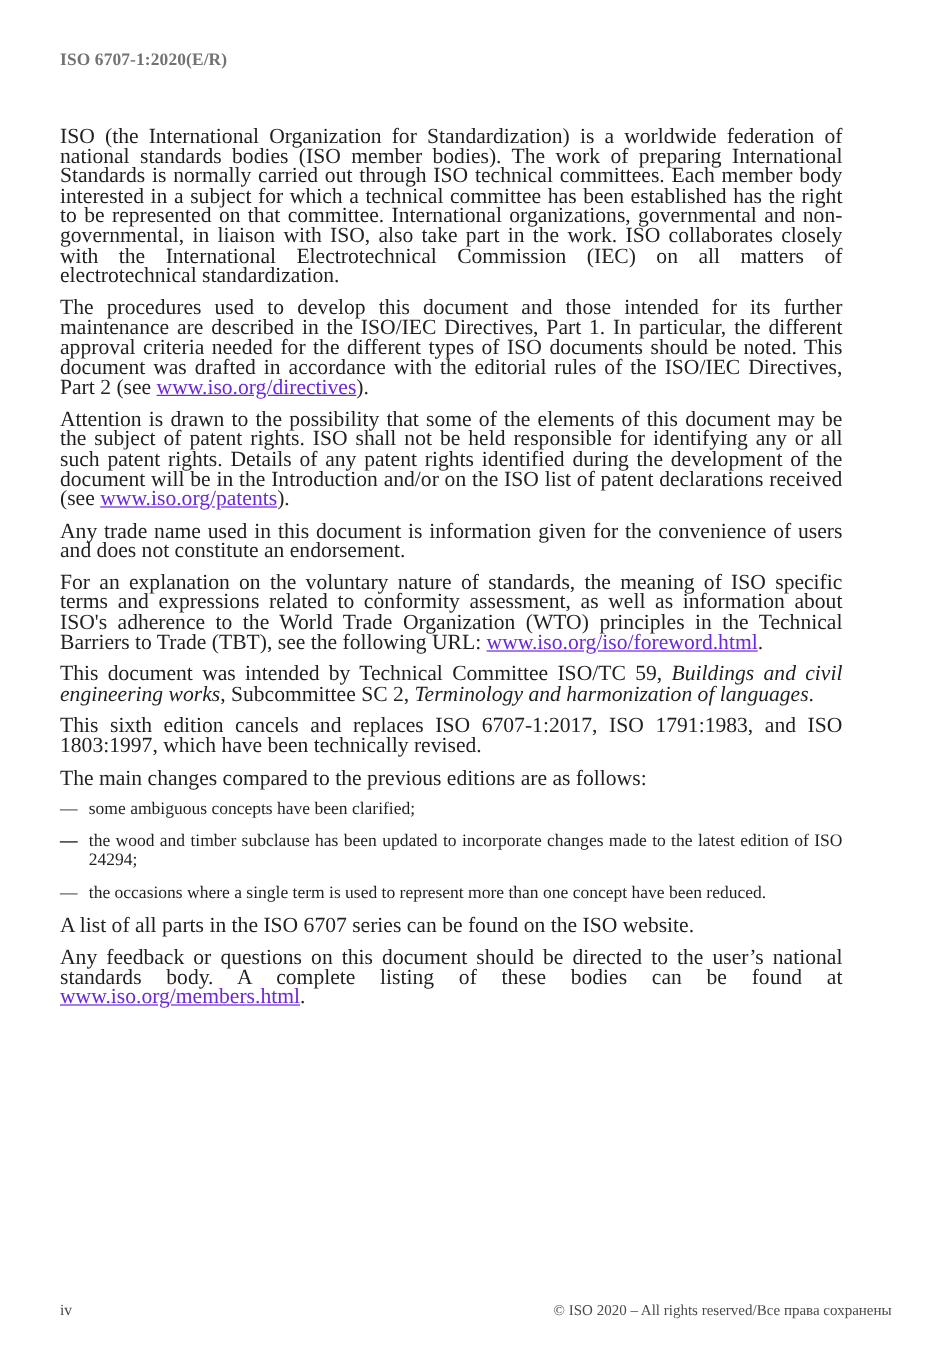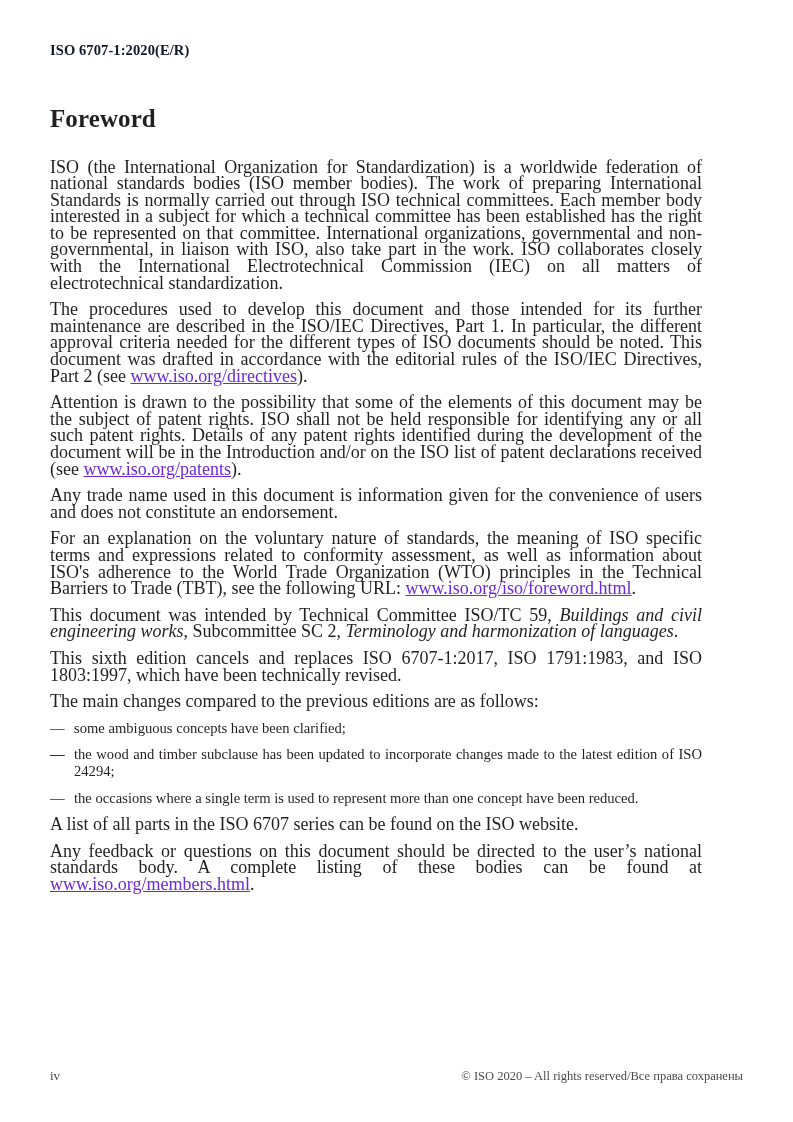--- a/index.html
+++ b/index.html
@@ -21,21 +21,21 @@
     overflow: hidden;
     box-sizing: border-box;
   }
   .doc-header {
     position: absolute;
     left: 50px;
     top: 42px;
     font-size: 14.5px;
     font-weight: bold;
     letter-spacing: 0.1px;
-    color: #0f172a;
+    color: #737373;
   }
   .content {
     position: absolute;
     left: 50px;
     top: 105px;
     width: 652px;
   }
   h1.foreword-title {
     margin: 0 0 26px 0;
     padding: 0;
@@ -87,36 +87,36 @@
     right: 50px;
     top: 1068px;
     display: flex;
     justify-content: space-between;
     align-items: baseline;
     font-size: 12.5px;
     color: #4a4a4a;
   }
   .footer .page-number {
     font-size: 13px;
+    margin-top: 16px;
   }
   .footer .copyright {
     font-size: 12.5px;
     white-space: nowrap;
   }
 </style>
 </head>
 <body>
 
 <div class="page">
 
   <div class="doc-header">ISO 6707-1:2020(E/R)</div>
 
   <div class="content">
 
-    <h1 class="foreword-title">Foreword</h1>
 
     <p class="body-text">ISO (the International Organization for Standardization) is a worldwide federation of national standards bodies (ISO member bodies). The work of preparing International Standards is normally carried out through ISO technical committees. Each member body interested in a subject for which a technical committee has been established has the right to be represented on that committee. International organizations, governmental and non-governmental, in liaison with ISO, also take part in the work. ISO collaborates closely with the International Electrotechnical Commission (IEC) on all matters of electrotechnical standardization.</p>
 
     <p class="body-text"><span>The procedures used to develop this document and those intended for its further maintenance are described in the ISO/IEC Directives, Part 1. In particular, the different approval criteria needed for the different types of ISO documents should be noted. This document was drafted in accordance with the editorial rules of the ISO/IEC Directives, Part 2 (see </span><a class="doc-link" href="#">www.iso.org/directives</a><span>).</span></p>
 
     <p class="body-text"><span>Attention is drawn to the possibility that some of the elements of this document may be the subject of patent rights. ISO shall not be held responsible for identifying any or all such patent rights. Details of any patent rights identified during the development of the document will be in the Introduction and/or on the ISO list of patent declarations received (see </span><a class="doc-link" href="#">www.iso.org/patents</a><span>).</span></p>
 
     <p class="body-text">Any trade name used in this document is information given for the convenience of users and does not constitute an endorsement.</p>
 
     <p class="body-text"><span>For an explanation on the voluntary nature of standards, the meaning of ISO specific terms and expressions related to conformity assessment, as well as information about ISO's adherence to the World Trade Organization (WTO) principles in the Technical Barriers to Trade (TBT), see the following URL: </span><a class="doc-link" href="#">www.iso.org/iso/foreword.html</a><span>.</span></p>

